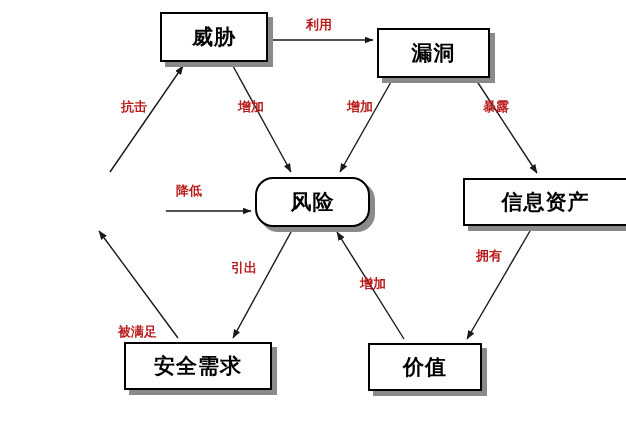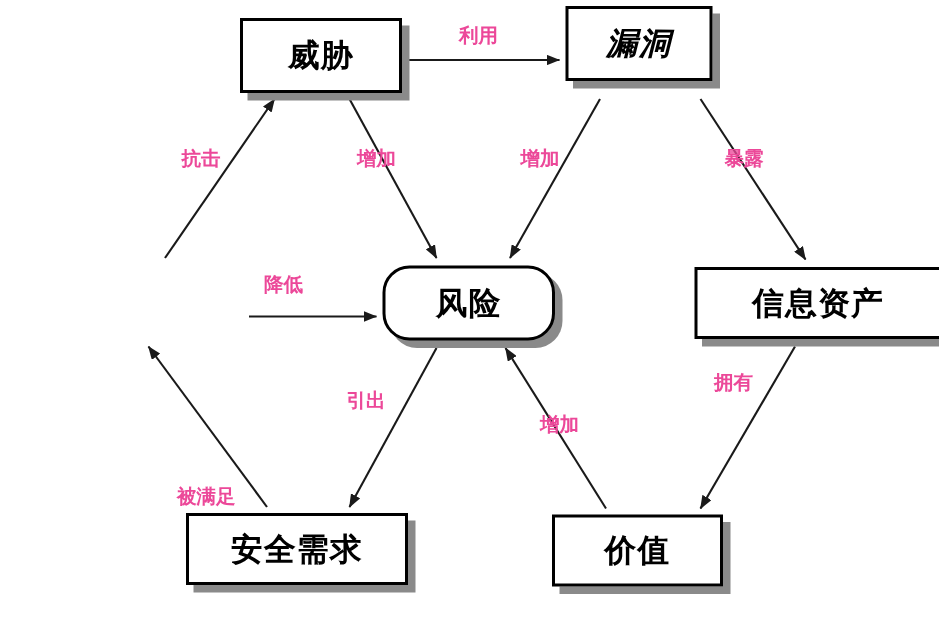--- a/index.html
+++ b/index.html
@@ -42,21 +42,21 @@
     color: #000000;
     letter-spacing: 1px;
     line-height: 1;
     white-space: nowrap;
   }
   .edge-label {
     position: absolute;
     font-family: "DejaVu Sans", "Liberation Sans", sans-serif;
     font-size: 13px;
     font-weight: 700;
-    color: #ec4899;
+    color: #b91c1c;
     background: transparent;
     white-space: nowrap;
     line-height: 1;
     letter-spacing: 0px;
     z-index: 4;
   }
 </style>
 </head>
 <body>
 
@@ -78,21 +78,21 @@
         <line x1="178" y1="338" x2="99" y2="231" stroke="#1a1a1a" stroke-width="1.4" marker-end="url(#arrowhead)"></line>
         <line x1="291" y1="232" x2="233" y2="338" stroke="#1a1a1a" stroke-width="1.4" marker-end="url(#arrowhead)"></line>
         <line x1="404" y1="339" x2="337" y2="232" stroke="#1a1a1a" stroke-width="1.4" marker-end="url(#arrowhead)"></line>
         <line x1="530" y1="231" x2="467" y2="339" stroke="#1a1a1a" stroke-width="1.4" marker-end="url(#arrowhead)"></line>
       </g>
   </svg>
 
   <div class="node" style="left: 160px; top: 12px; width: 108px; height: 50px;">
     <span class="node-label">威胁</span>
   </div>
-  <div class="node" style="left: 377px; top: 4px; width: 98px; height: 50px; font-style: italic;">
+  <div class="node" style="left: 377px; top: 28px; width: 113px; height: 50px;">
     <span class="node-label">漏洞</span>
   </div>
   <div class="node" style="left: 255px; top: 177px; width: 115px; height: 50px; border-radius: 18px;">
     <span class="node-label">风险</span>
   </div>
   <div class="node" style="left: 463px; top: 178px; width: 165px; height: 48px;">
     <span class="node-label">信息资产</span>
   </div>
   <div class="node" style="left: 368px; top: 343px; width: 114px; height: 48px;">
     <span class="node-label">价值</span>

